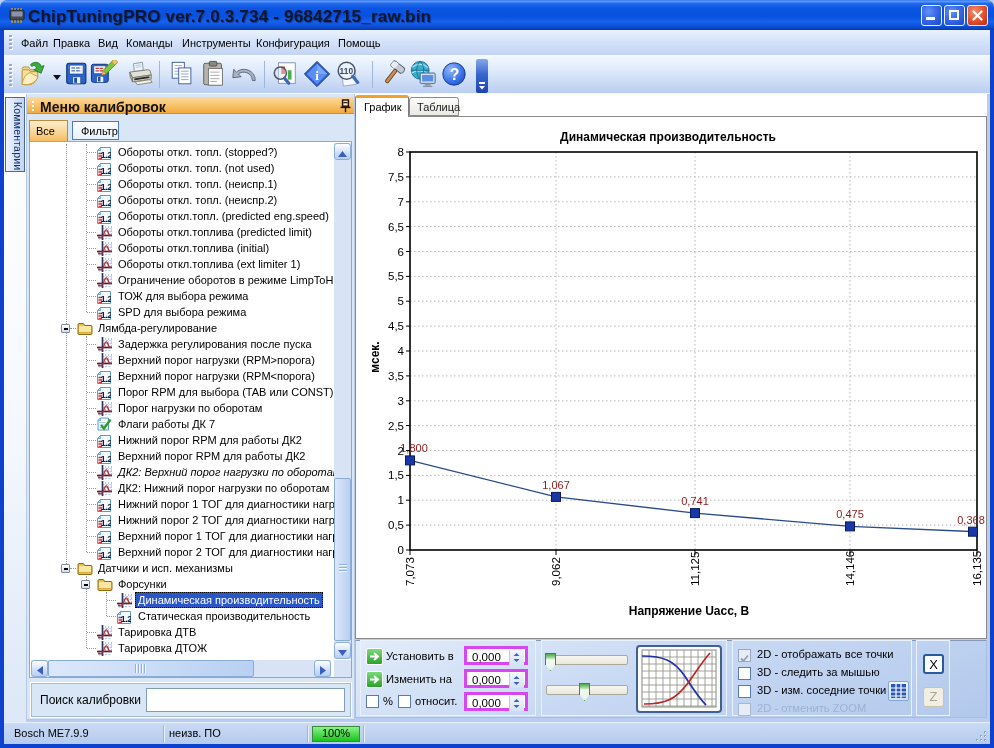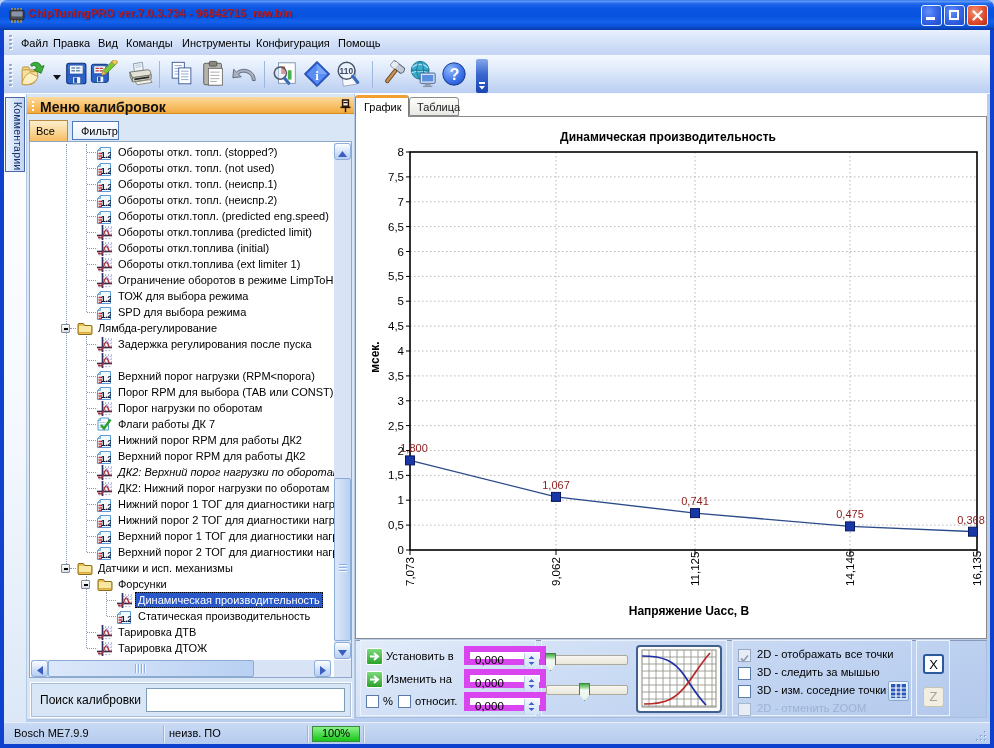--- a/index.html
+++ b/index.html
@@ -4,21 +4,21 @@
 <style>
 * { margin:0; padding:0; box-sizing:border-box; }
 html,body { width:994px; height:748px; overflow:hidden; }
 body { font-family:"Liberation Sans", sans-serif; position:relative; background:#b9cdf1; }
 .abs { position:absolute; }
 
 
 #titlebar { left:0; top:0; width:994px; height:30px; border-radius:7px 7px 0 0;
   background:linear-gradient(180deg,#3a7af0 0%,#5a96f6 5%,#2268ec 12%,#0a55e2 28%,#0752de 55%,#1562ec 72%,#0d54dd 85%,#0a44bc 95%,#0639a8 100%);
 }
-#titletext { left:28px; top:7px; color:#b91c1c; font-size:11px; font-weight:bold; text-shadow:1px 1px 1px #1035a0; letter-spacing:0.2px;}
+#titletext { left:28px; top:7px; color:#0f172a; font-size:17px; font-weight:bold; text-shadow:1px 1px 1px #1035a0; letter-spacing:0.2px;}
 .winbtn { top:5px; width:21px; height:21px; border-radius:3px; border:1px solid #eaf2ff; }
 #btnmin,#btnmax { background:radial-gradient(circle at 35% 30%,#6592f5 0%,#3b6cea 40%,#1e47cf 100%); }
 #btnclose { background:radial-gradient(circle at 35% 30%,#f0926f 0%,#e35333 50%,#b92b0c 100%); }
 .winbtn span { position:absolute; color:#fff; }
 #borderL { left:0; top:30px; width:4px; height:714px; background:#0e42ce;}
 #borderR { left:990px; top:30px; width:4px; height:714px; background:#0e42ce;}
 #borderB { left:0; top:744px; width:994px; height:4px; background:#0e42ce;}
 
 #menubar { left:4px; top:30px; width:986px; height:25px;
   background:linear-gradient(180deg,#e9f1fd 0%,#d3e1f8 50%,#c3d4f4 100%); color:#000; font-size:11px; }
@@ -65,21 +65,21 @@
 #rtabs { left:355px; top:94px; width:632px; height:22px; background:#fff; }
 #rtab1 { left:355px; top:95px; width:54px; height:21px; background:#fff; border:1px solid #7a7a7a; border-bottom:none; border-top:3px solid #f0a030; border-radius:3px 3px 0 0; font-size:11px; padding:3px 0 0 8px; position:absolute;}
 #rtab2 { left:409px; top:97px; width:50px; height:19px; background:linear-gradient(180deg,#fdfdfa,#e8e8e4); border:1px solid #8a8a8a; border-radius:3px 3px 0 0; font-size:11px; padding:3px 0 0 7px; position:absolute; color:#222;}
 #chartbox { left:355px; top:116px; width:632px; height:523px; background:#fff; border:1px solid #8a8a8a;}
 #tabmask { left:356px; top:115px; width:52px; height:2px; background:#fff; }
 #controls { left:355px; top:640px; width:632px; height:78px;
   background:linear-gradient(160deg,#e2ecfa 0%,#c8d9f3 45%,#b2c8ec 100%); border:1px solid #a8bede; border-top:1px solid #8898b8;}
 .cgroup { position:absolute; border:1px solid #e9f1fc; }
 .greenbtn { position:absolute; width:17px; height:17px; background:linear-gradient(180deg,#7cd97c,#2aa32a); border:1px solid #fff; border-radius:2px; }
 .clabel { position:absolute; font-size:11.2px; color:#000; white-space:nowrap;}
-.spinbox { position:absolute; width:82px; height:19px; background:#fff; border:6px solid #d946ef; font-size:11.5px; }
+.spinbox { position:absolute; width:64px; height:19px; background:#fff; border:3px solid #d946ef; font-size:11.5px; }
 .spinbox b { position:absolute; left:5px; top:2px; font-weight:normal; }
 .spin { position:absolute; right:1px; top:1px; width:15px; height:15px; background:linear-gradient(180deg,#f2f7fe,#d4e2f8); border-left:1px solid #b9cce8;}
 .cb { position:absolute; width:13px; height:13px; background:#fff; border:1px solid #5a7aa8; }
 .slider-track { position:absolute; height:10px; background:linear-gradient(180deg,#f7f6f0,#e9e7db); border:1px solid #aaa99a; border-radius:2px;}
 .slider-thumb { position:absolute; width:11px; height:18px; background:linear-gradient(180deg,#4aa84a 0,#8cd08c 3px,#f2faf2 6px,#e8f4e8 100%); border:1px solid #3a8a3a; clip-path:polygon(0 0,100% 0,100% 62%,50% 100%,0 62%); }
 #minimap { left:281px; top:5px; width:86px; height:68px; background:#fcfcfa; border:2px solid #41608c; border-radius:4px; position:absolute;}
 .xbtn { position:absolute; width:21px; height:20px; border-radius:3px; font-size:13px; text-align:center; }
 
 
 #statusbar { left:4px; top:722px; width:986px; height:22px; background:linear-gradient(180deg,#c9daf4,#b5cbee); font-size:11px; border-top:1px solid #e8eefa;}
@@ -388,20 +388,21 @@
 <div style="position:absolute;left:57px;top:218px;width:9px;border-top:1px dotted #8898a8;"></div>
 <svg class="ticn" style="left:66px;top:210px" width="17" height="17" viewBox="0 0 17 17">
       <g stroke="#b4bce8" stroke-width="1">
         <path d="M6.5 4.5 H16 M6.5 7.5 H16 M9.5 2 V11 M12.5 2 V11 M15.5 2 V11" stroke-dasharray="2,1.5"></path>
         <path d="M2 14.5 H16 M3.5 12 V16" stroke-dasharray="2,1.5"></path>
       </g>
       <path d="M6.5 1 V16" stroke="#2e3464" stroke-width="1.7"></path>
       <path d="M1 11.5 H16" stroke="#3c2a50" stroke-width="1.7"></path>
       <path d="M2 13.2 C3.5 13.2 4 14.2 5.5 13.8 C7 13.2 7.5 10 9 7 C10 5.2 11 5.6 11.7 7.6 C12.3 9.4 12.9 11.4 14.5 11.4" stroke="#b83030" stroke-width="1.4" fill="none"></path>
     </svg>
+<div class="trow" style="left:88px;top:212px;">Верхний порог нагрузки (RPM&gt;порога)</div>
 <div style="position:absolute;left:57px;top:234px;width:9px;border-top:1px dotted #8898a8;"></div>
 <svg class="ticn" style="left:67px;top:229px" width="14" height="13" viewBox="0 0 14 13">
       <path d="M0.5 3.5 L3.5 0.5 L13.5 0.5 L13.5 12.5 L0.5 12.5 Z" fill="#f4faff" stroke="#5a9ad2"></path>
       <path d="M0.5 3.5 L3.5 0.5 L3.5 3.5 Z" fill="#b8d8f2" stroke="#5a9ad2" stroke-width="0.8"></path>
       <path d="M1.5 6.5h3.5M1.5 9h3.5M1.5 11.5h3.5" stroke="#c4303c" stroke-width="1.4"></path>
       <text x="3.6" y="11" font-size="9.5" font-weight="bold" fill="#141e3c" font-family="Liberation Sans" letter-spacing="-0.6">1.2</text>
     </svg>
 <div class="trow" style="left:88px;top:228px;">Верхний порог нагрузки (RPM&lt;порога)</div>
 <div style="position:absolute;left:57px;top:250px;width:9px;border-top:1px dotted #8898a8;"></div>
 <svg class="ticn" style="left:67px;top:245px" width="14" height="13" viewBox="0 0 14 13">

